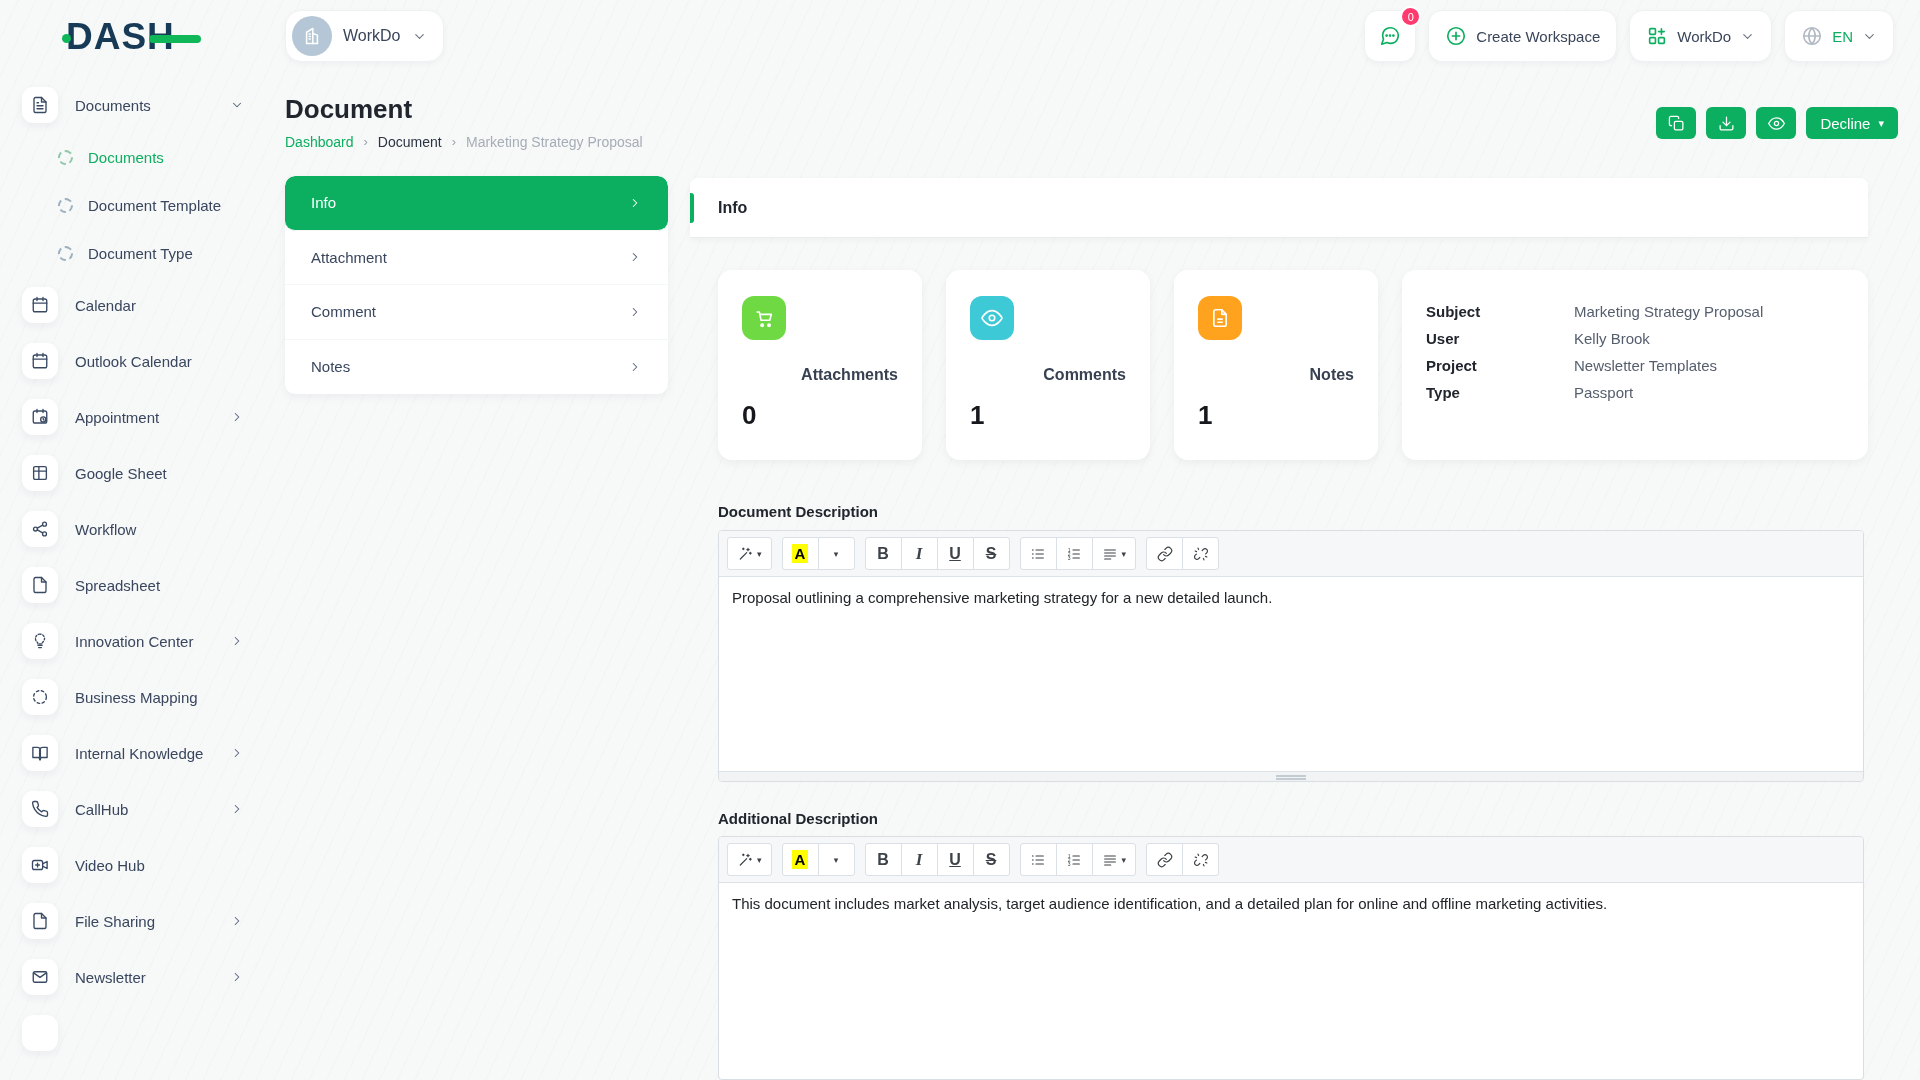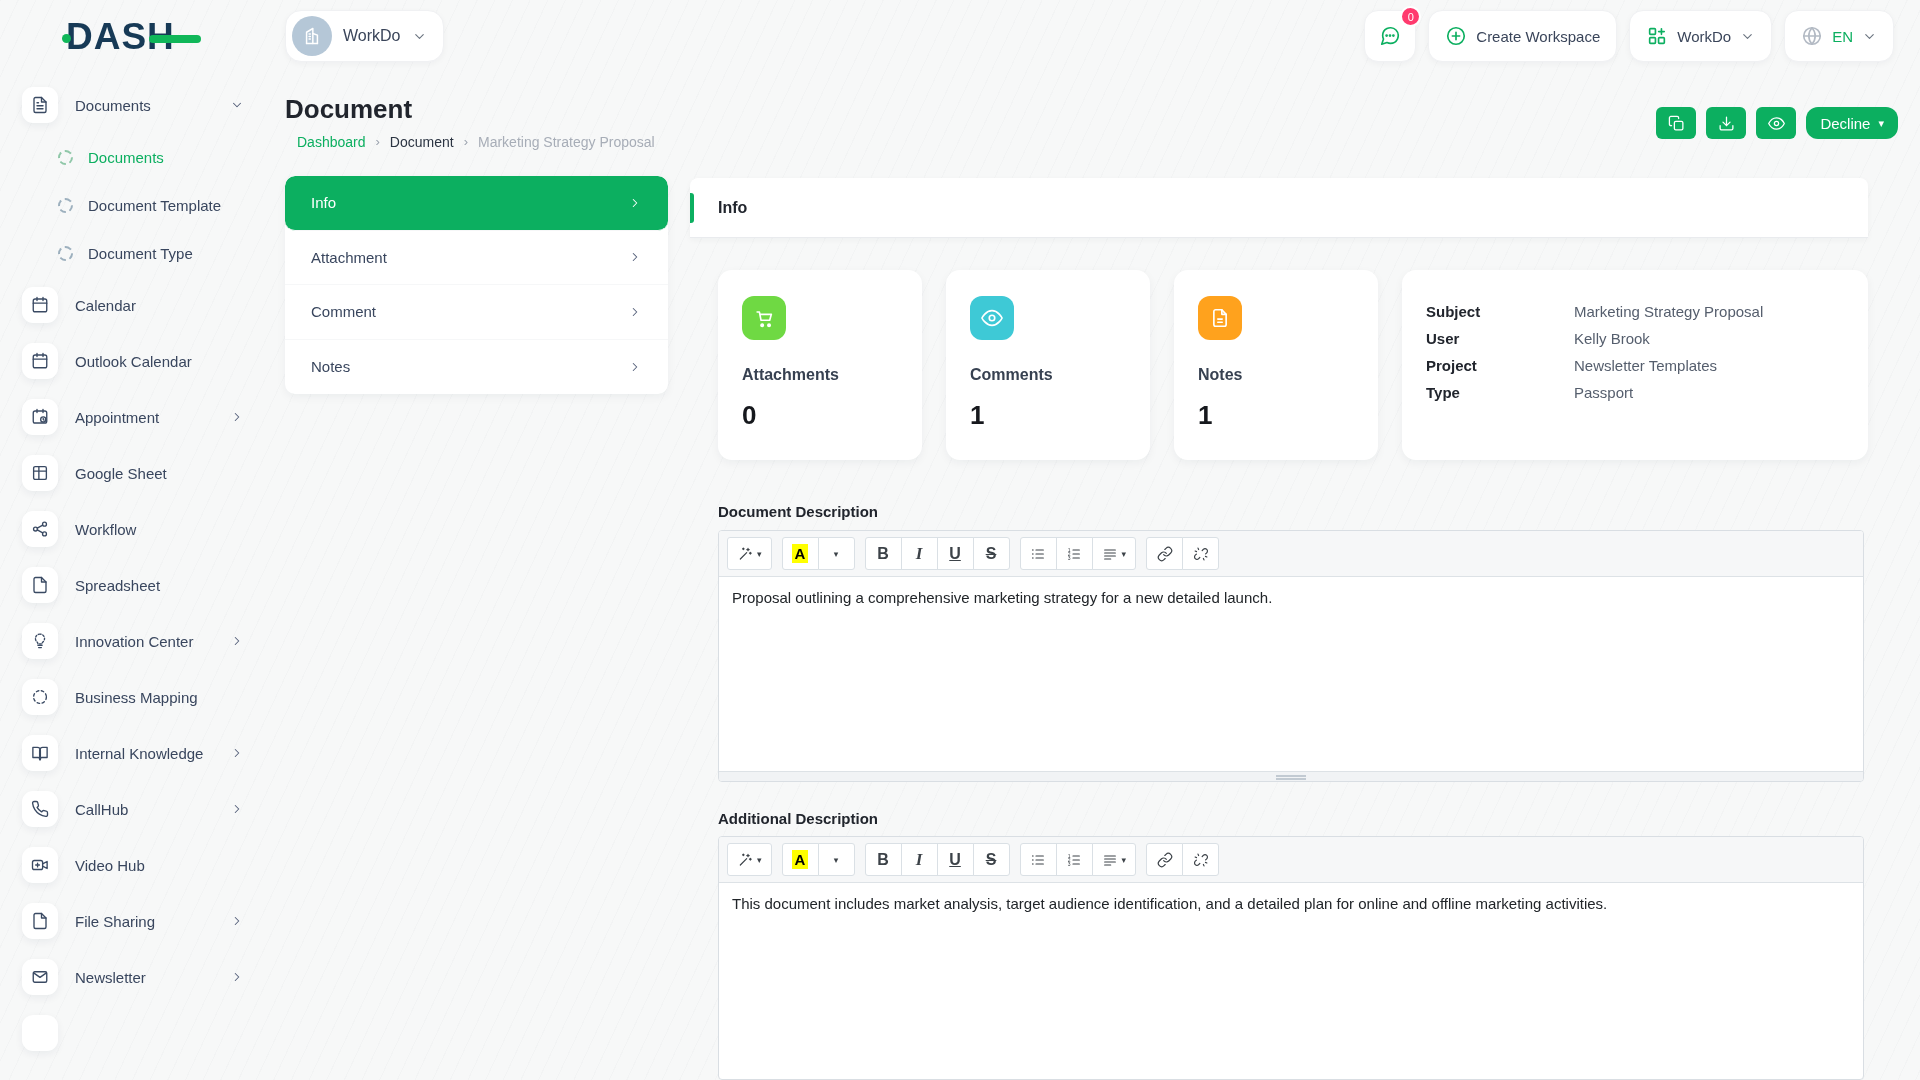--- a/index.html
+++ b/index.html
@@ -44,30 +44,30 @@
   .side-item .sch { margin-left:auto; width:14px; height:14px; color:#55607a; }
   .side-sub { height:48px; display:flex; align-items:center; cursor:pointer; }
   .sub-ic { width:15px; height:15px; min-width:15px; margin-left:36px; border:2px dashed #9db0be; border-radius:50%; }
   .side-sub .lbl { margin-left:15px; font-size:15px; color:#39465e; }
   .side-sub.active .lbl { color:#0caf60; }
   .side-sub.active .sub-ic { border-color:#8fc7a8; }
 
   
   .main { position:absolute; left:285px; top:72px; right:0; bottom:0; }
   .page-title { position:absolute; left:0; top:22px; font-size:26px; font-weight:700; color:#21252d; }
-  .crumbs { position:absolute; left:0; top:62px; display:flex; gap:10px; align-items:flex-start; font-size:14px;margin-left:12px; }
+  .crumbs { position:absolute; left:0; top:62px; display:flex; gap:10px; align-items:flex-start; font-size:14px; }
   .crumbs .link { color:#0caf60; cursor:pointer; }
   .crumbs .sep { color:#9ca3af; font-size:13px; }
   .crumbs .cur { color:#a7adb7; }
   .crumbs .mid { color:#2b3442; }
   .actions { position:absolute; right:22px; top:35px; display:flex; gap:10px; }
   .act-btn { height:32px; width:40px; background:#0caf60; border:none; border-radius:6px; color:#fff;
     display:flex; align-items:center; justify-content:center; cursor:pointer; }
   .act-btn .svg { width:17px; height:17px; }
-  .decline-btn { height:32px; background:#0caf60; border:none; border-radius:12px; color:#fff; font-size:15px;
+  .decline-btn { height:32px; background:#0caf60; border:none; border-radius:6px; color:#fff; font-size:15px;
     padding:0 14px; display:flex; align-items:center; gap:8px; cursor:pointer; font-family:inherit; }
   .decline-btn .car { font-size:11px; }
 
   .tabcard { position:absolute; left:0; top:104px; width:383px; height:218px; background:#fff; border-radius:10px;
     box-shadow:0 3px 10px rgba(25,39,60,.05); overflow:hidden; }
   .tab { height:54.5px; display:flex; align-items:center; justify-content:space-between; padding:0 26px; cursor:pointer;
     font-size:15px; color:#39465e; border-bottom:1px solid #f6f7f8; }
   .tab:last-child { border-bottom:none; }
   .tab .sch { width:14px; height:14px; color:#55607a; }
   .tab.active { background:#0caf60; color:#fff; border-radius:10px; }
@@ -75,21 +75,21 @@
 
   .info-strip { position:absolute; left:405px; right:52px; top:106px; height:60px; background:#fff; border-radius:8px 8px 0 0;
     border-bottom:1px solid #e9ebee; box-shadow:0 2px 6px rgba(25,39,60,.04); display:flex; align-items:center; }
   .info-strip .accent { width:4px; height:30px; background:#0caf60; border-radius:0 3px 3px 0; }
   .info-strip .ttl { margin-left:24px; font-size:16px; font-weight:700; color:#21252d; }
 
   .stats { position:absolute; left:433px; top:198px; display:flex; gap:24px; }
   .stat-card { width:204px; height:190px; background:#fff; border-radius:14px; box-shadow:0 3px 10px rgba(25,39,60,.05); padding:26px 24px; }
   .stat-ic { width:44px; height:44px; border-radius:12px; display:flex; align-items:center; justify-content:center; color:#fff; }
   .stat-ic .svg { width:22px; height:22px; }
-  .stat-lbl { margin-top:26px; font-size:16px; font-weight:700; color:#374151; }
+  .stat-lbl { margin-top:26px; font-size:16px; font-weight:700; color:#374151;text-align:right; }
   .stat-val { margin-top:16px; font-size:26px; font-weight:700; color:#16181d; }
 
   .details-card { position:absolute; left:1117px; top:198px; width:466px; height:190px; background:#fff; border-radius:14px;
     box-shadow:0 3px 10px rgba(25,39,60,.05); padding:28px 24px; }
   .drow { display:flex; line-height:27px; font-size:15px; }
   .drow .dl { width:148px; font-weight:700; color:#21252d; }
   .drow .dv { color:#555e6d; }
 
   .ed-label { position:absolute; left:433px; font-size:15px; font-weight:700; color:#21252d; }
   .editor { position:absolute; left:433px; width:1146px; background:#fff; border:1px solid #d9dee3; border-radius:4px; overflow:hidden; }

